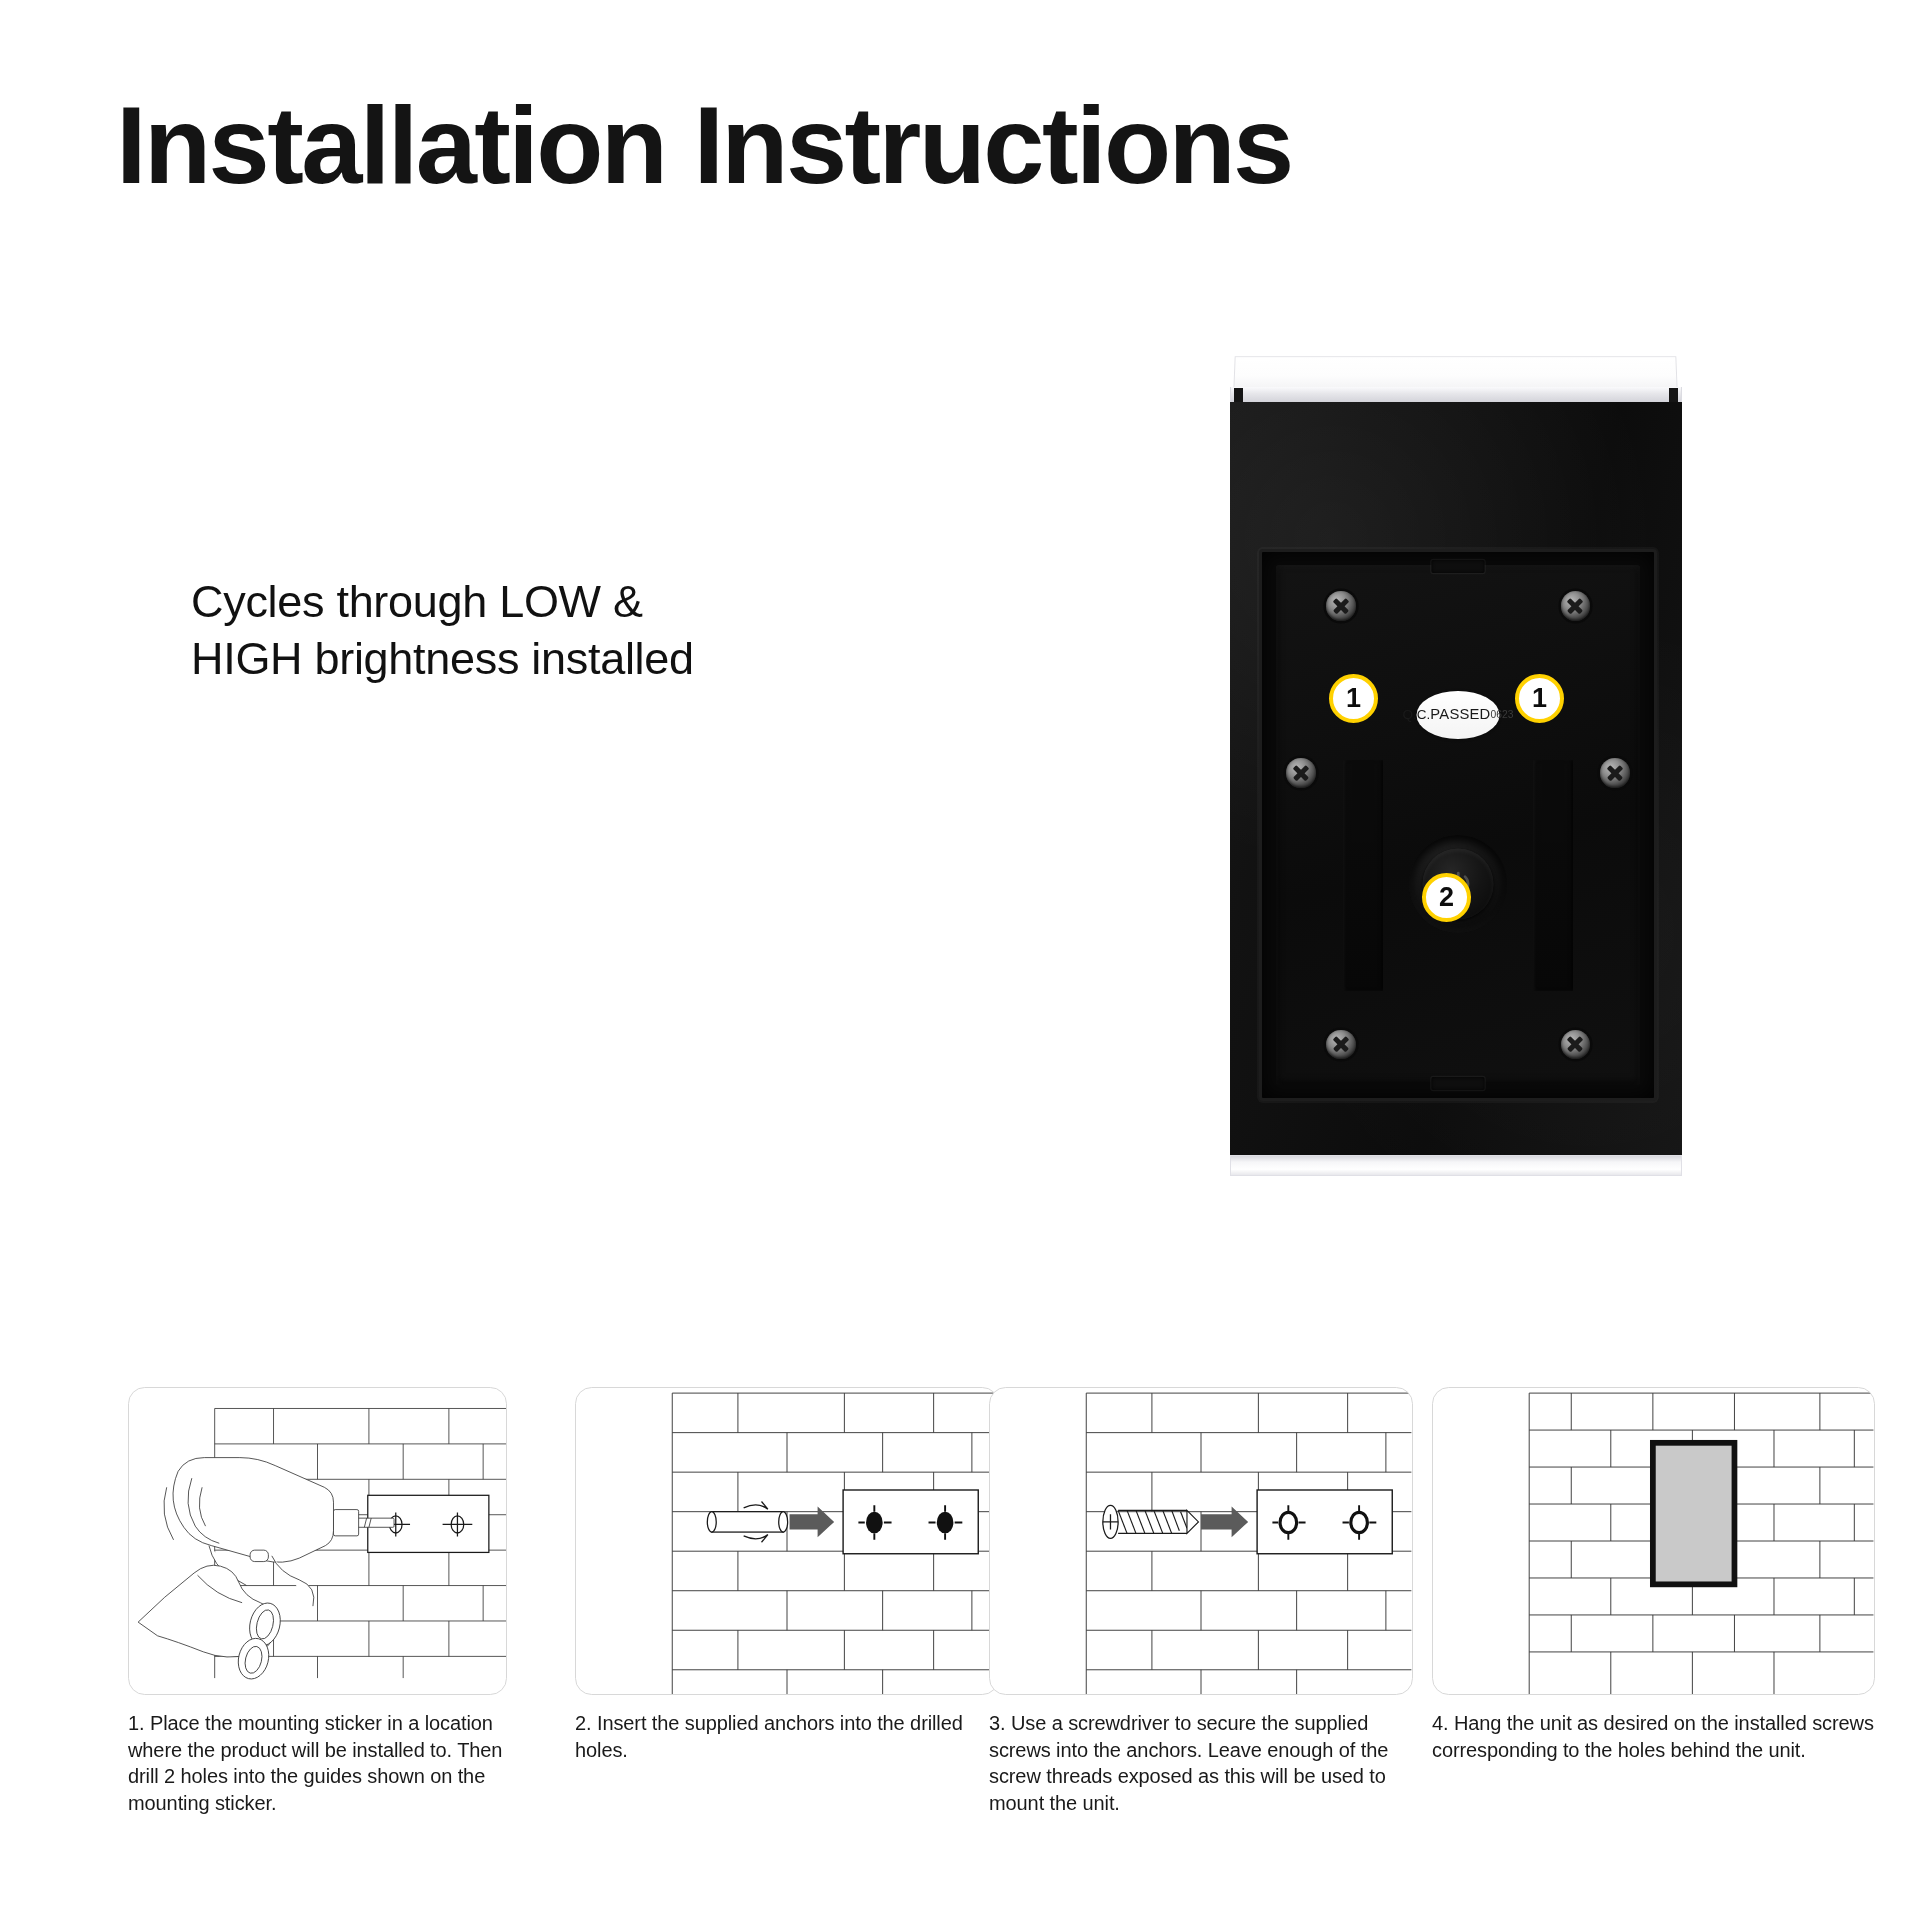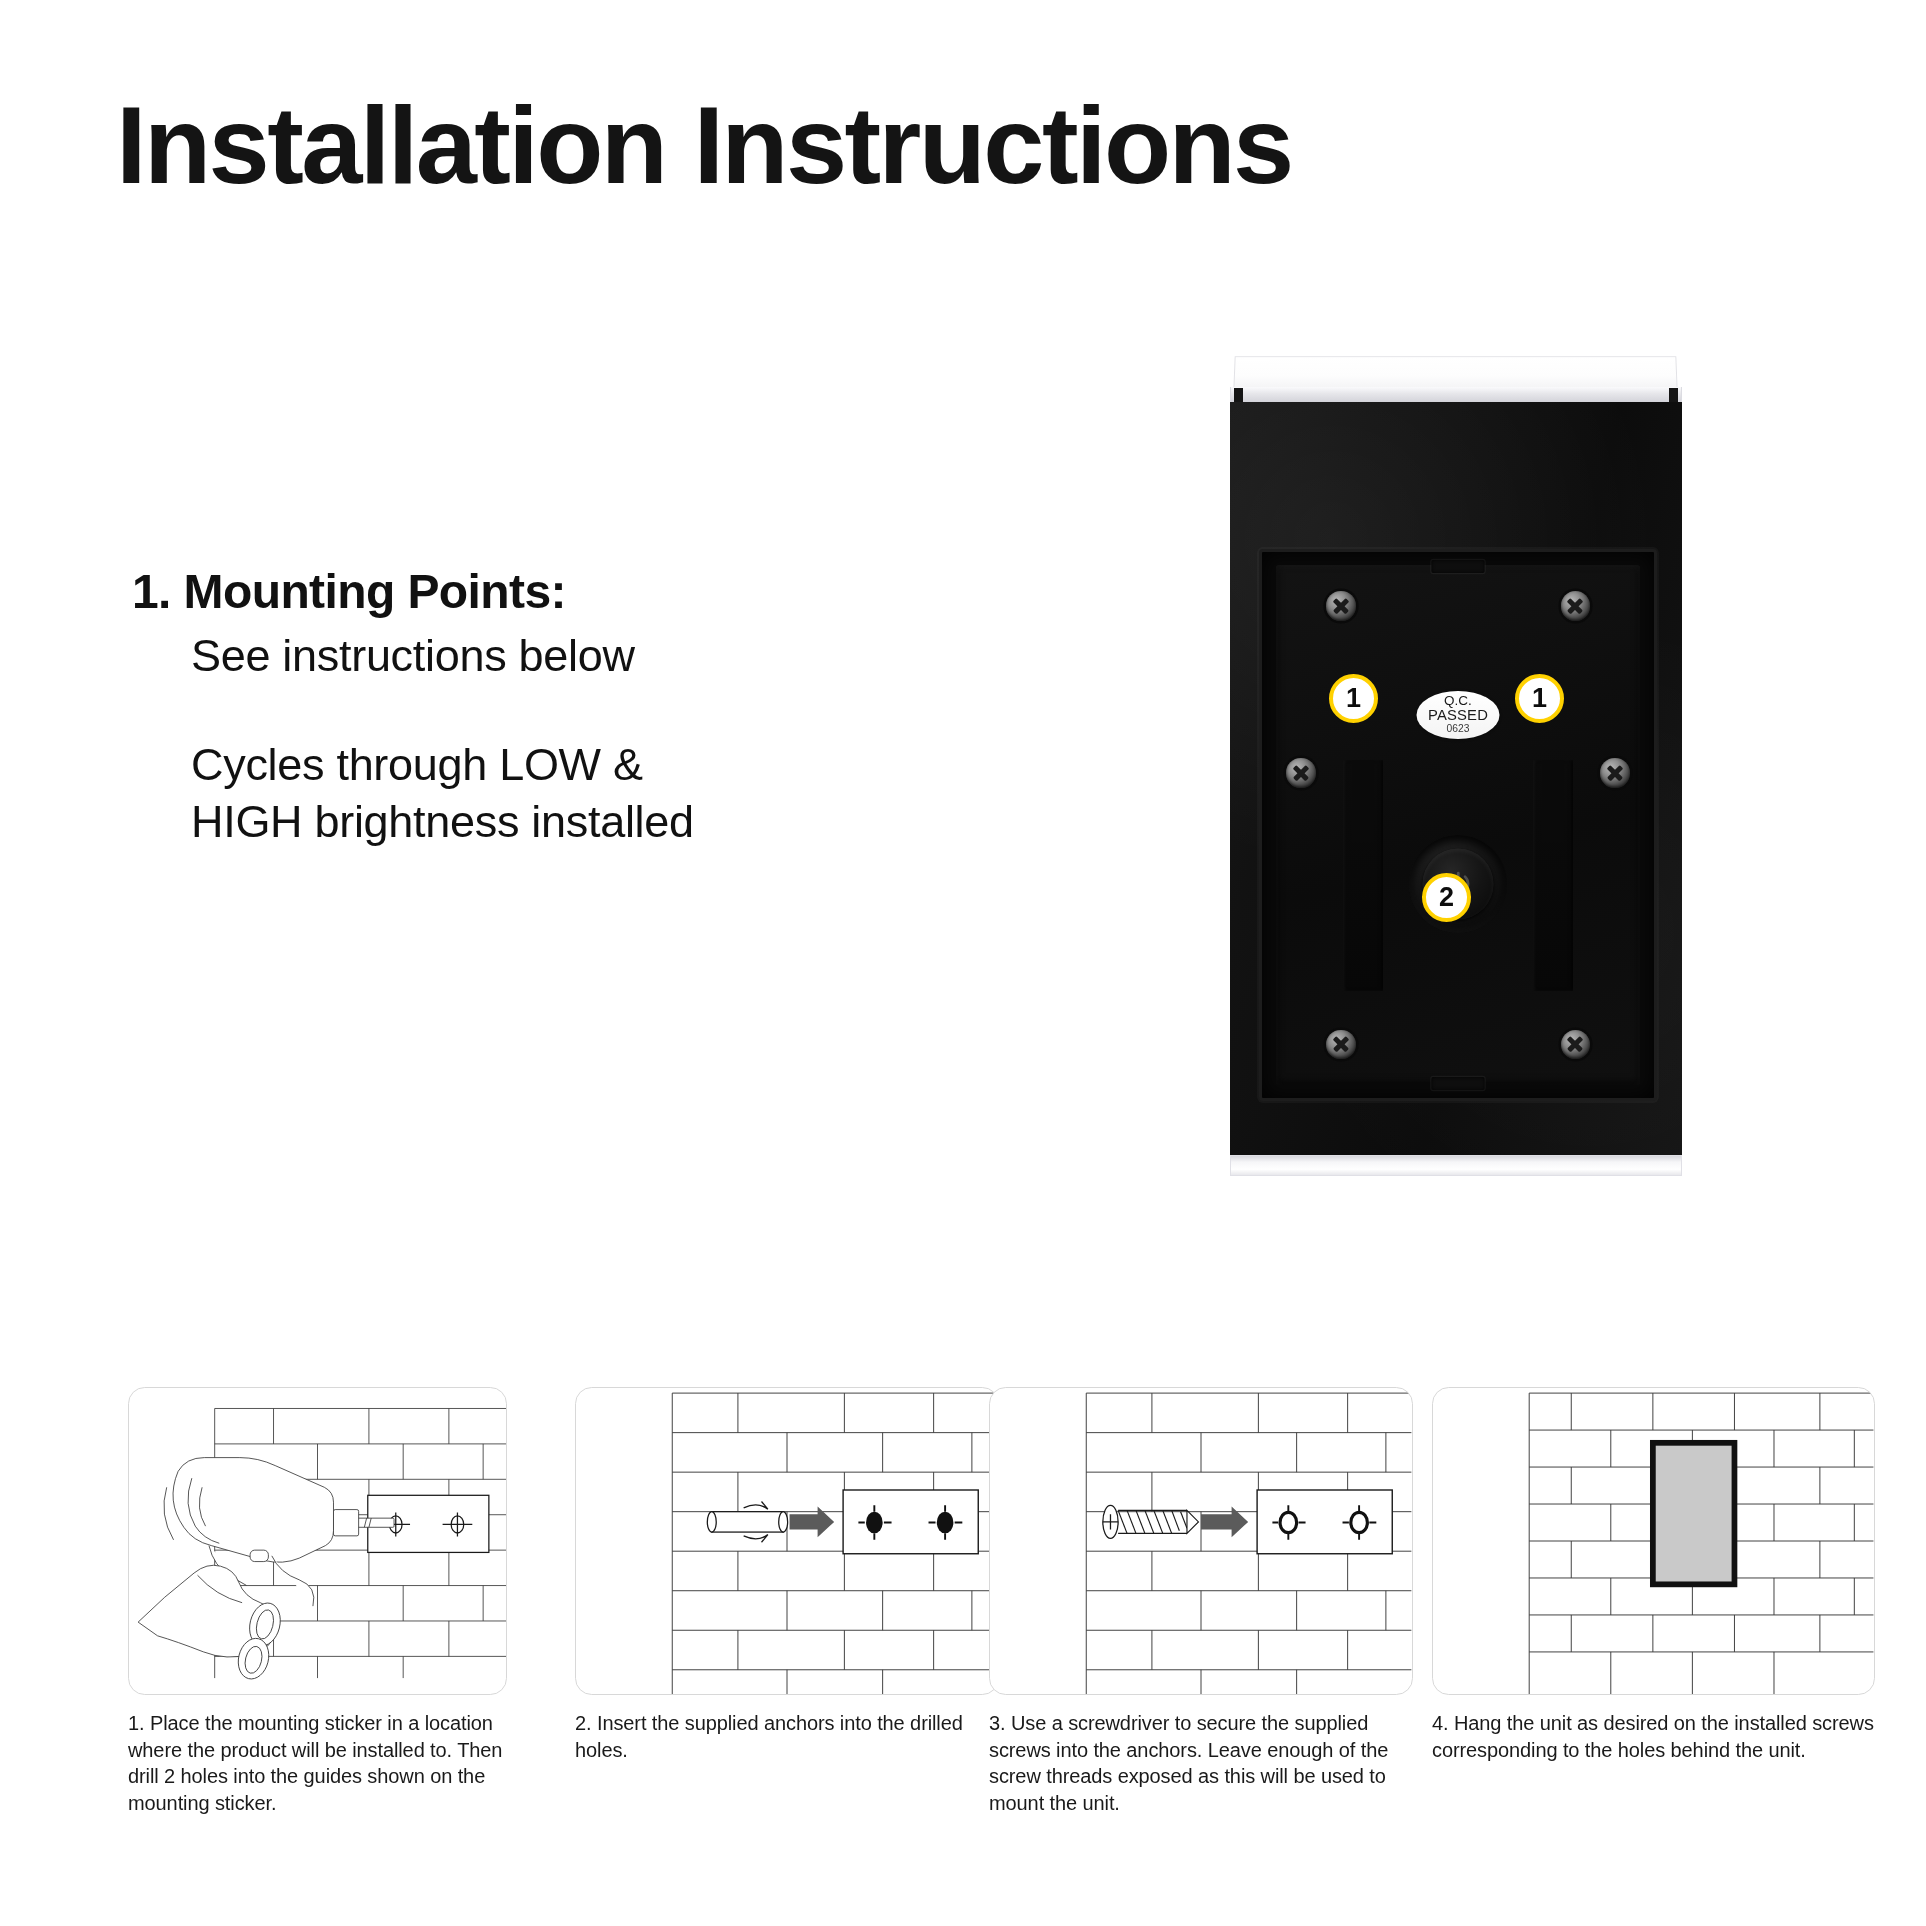--- a/index.html
+++ b/index.html
@@ -127,21 +127,21 @@
     box-shadow: inset 0 1.9px 5.1px rgba(255,255,255,.07), 0 1.3px 3.9px rgba(0,0,0,.9);
     display:flex; align-items:center; justify-content:center;
   }
   .power-glyph{ width:29.5px; height:29.5px; opacity:.45; }
 
   
   .qc-sticker{
     position:absolute; left:50%; top:126px; transform:translateX(-50%);
     width:83px; height:48px; border-radius:50%;
     background:linear-gradient(180deg,#ffffff 0%,#f4f4f4 100%);
-    display:flex; flex-direction:column; align-items:center; justify-content:center;
+    display:flex; flex-direction:row; align-items:center; justify-content:center;
     box-shadow:0 0.6px 2.6px rgba(0,0,0,.5);
   }
   .qc-sticker .l1{ font-size:13.5px; font-weight:400; color:#1a1a1a; line-height:1.02; }
   .qc-sticker .l2{ font-size:14.8px; font-weight:400; color:#1a1a1a; line-height:1.05; letter-spacing:0.2px; }
   .qc-sticker .l3{ font-size:10.3px; font-weight:400; color:#3a3a3a; line-height:1.2; }
 
   
   .callout{
     position:absolute; width:49px; height:49px; border-radius:50%;
     background:#ffffff; border:4.5px solid #FFD100;
@@ -172,26 +172,20 @@
 
   svg.fig{ display:block; width:100%; height:100%; }
 </style>
 </head>
 <body>
 
 <div id="page-title">Installation Instructions</div>
 
 <div id="feature-list">
 
-  <div class="feature-block">
-    <div class="feature-head">1. Mounting Points:</div>
-    <div class="feature-body">
-      <span class="ln">See instructions below</span>
-    </div>
-  </div>
 
   <div class="feature-block">
     <div class="feature-body">
       <span class="ln">Cycles through LOW &amp;</span>
       <span class="ln">HIGH brightness installed</span>
     </div>
   </div>
 
 </div>
 

